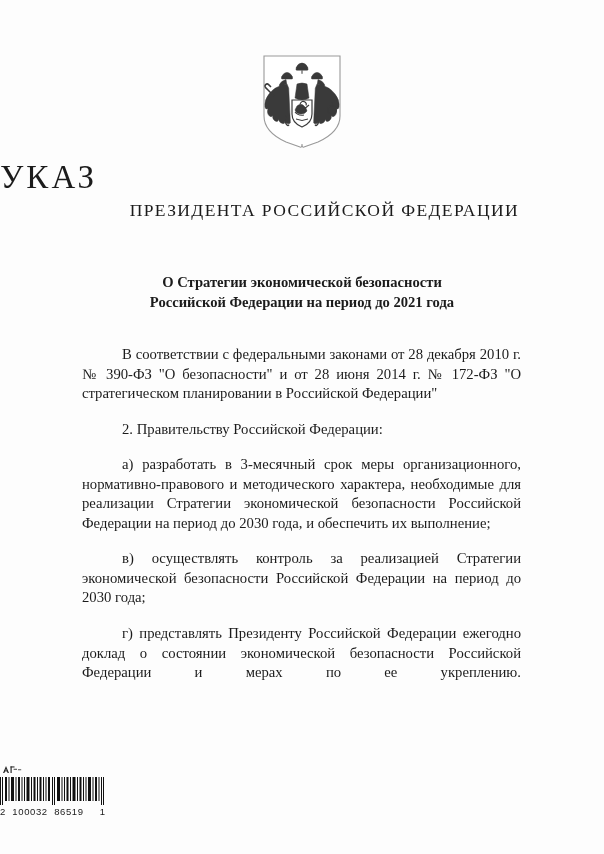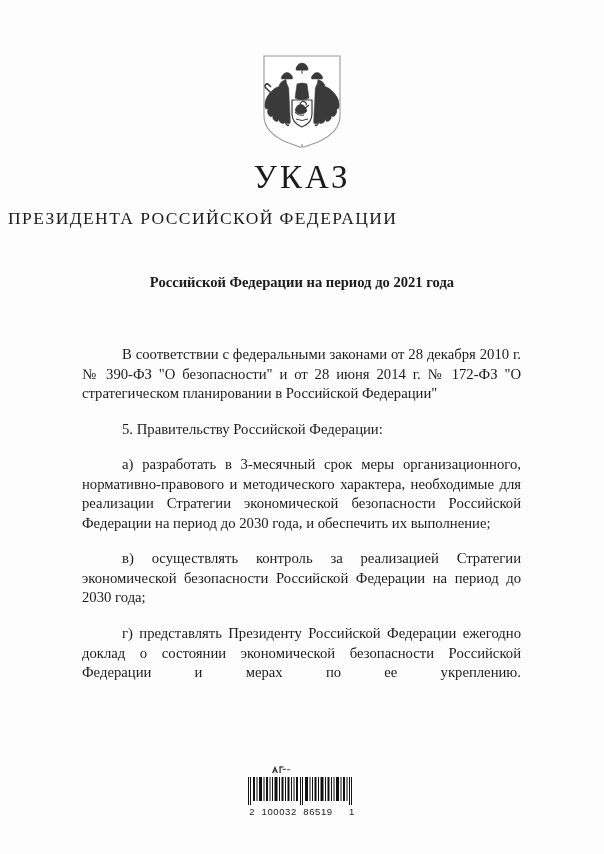--- a/index.html
+++ b/index.html
@@ -37,38 +37,37 @@
     height: 94px;
     display: block;
   }
 
   
   .doc-title {
     position: absolute;
     top: 160px;
     left: 0;
     width: 604px;
-    text-align: center;
     font-size: 33px;
     font-weight: 400;
     letter-spacing: 3px;
     line-height: 1.05;
     margin: 0;
   }
   .doc-subject {
     position: absolute;
     top: 201px;
     left: 0;
     width: 519px;
-    text-align: left;
+    text-align: right;
     font-size: 17.5px;
     font-weight: 400;
     letter-spacing: 1.4px;
     line-height: 1.1;
-    margin: 8px;
+    margin: 0;
   }
   .doc-heading {
     position: absolute;
     top: 272px;
     left: 0;
     width: 604px;
     text-align: center;
     font-size: 14.6px;
     font-weight: 700;
     line-height: 1.38;
@@ -103,21 +102,21 @@
   }
 
   
   .barcode-block {
     position: absolute;
     top: 764px;
     left: 0;
     width: 604px;
     display: flex;
     flex-direction: column;
-    align-items: center;
+    align-items: flex-start;
   }
   .issn-mark {
     width: 26px;
     height: 12px;
     margin-bottom: 1px;
     margin-right: 40px;
   }
   .barcode-bars {
     display: block;
     width: 108px;
@@ -186,26 +185,27 @@
         <path d="M40 65 q6 3 12 0" fill="none" stroke-width="1"></path>
       </g>
     </svg>
   </div>
 
   <h1 class="doc-title">УКАЗ</h1>
 
   <h2 class="doc-subject">ПРЕЗИДЕНТА  РОССИЙСКОЙ  ФЕДЕРАЦИИ</h2>
 
   <h3 class="doc-heading">
+    <span>О Стратегии экономической безопасности</span>
     <span>Российской Федерации на период до 2021 года</span>
   </h3>
 
   <div class="body-text">
     <p>В соответствии с федеральными законами от 28 декабря 2010 г. № 390-ФЗ "О безопасности" и от 28 июня 2014 г. № 172-ФЗ "О стратегическом планировании в Российской Федерации"</p>
-    <p>5. Правительству Российской Федерации:</p>
+    <p>2. Правительству Российской Федерации:</p>
     <p>а) разработать в 3-месячный срок меры организационного, нормативно-правового и методического характера, необходимые для реализации Стратегии экономической безопасности Российской Федерации на период до 2030 года, и обеспечить их выполнение;</p>
     <p>в) осуществлять контроль за реализацией Стратегии экономической безопасности Российской Федерации на период до 2030 года;</p>
     <p>г) представлять Президенту Российской Федерации ежегодно доклад о состоянии экономической безопасности Российской Федерации и мерах по ее укреплению.</p>
   </div>
 
   <div class="barcode-block">
     <svg class="issn-mark" viewBox="0 0 26 12" aria-hidden="true">
       <g fill="#2b2b2b">
         <path d="M3 9 L6 2 L9 9 L7.6 9 L6 5 L4.4 9 Z"></path>
         <rect x="4.2" y="6.4" width="3.6" height="1"></rect>

